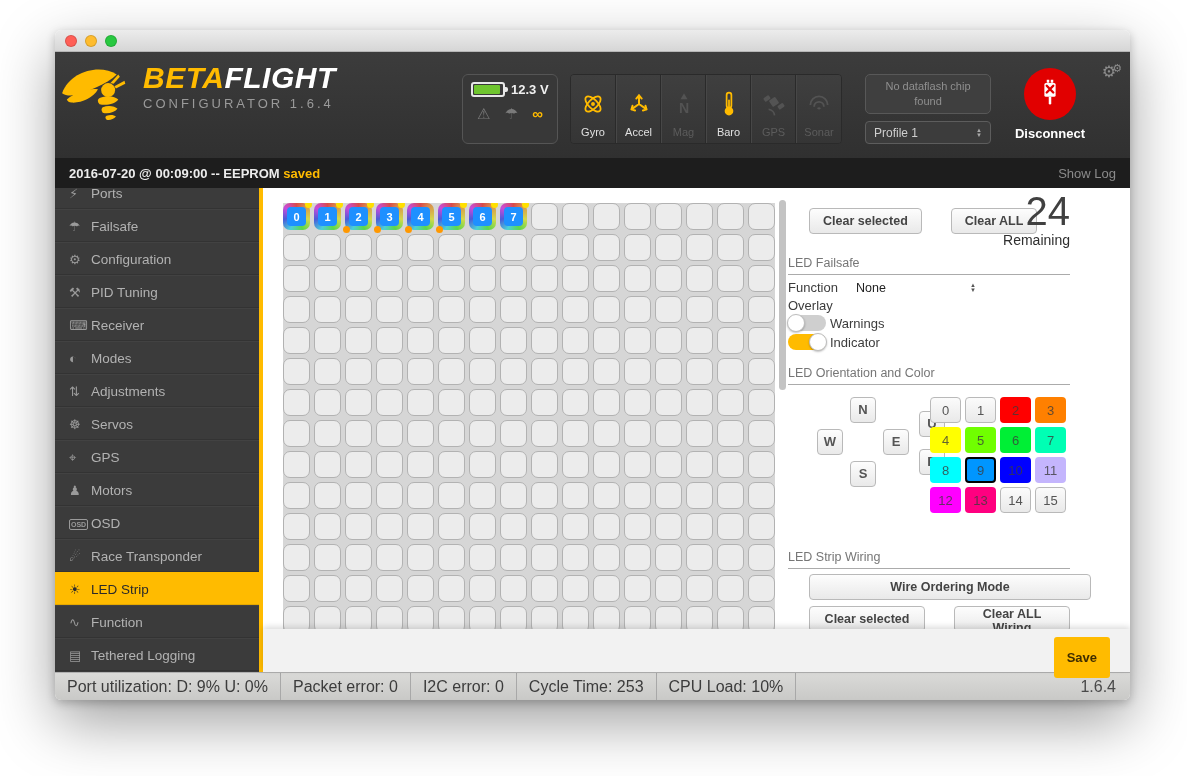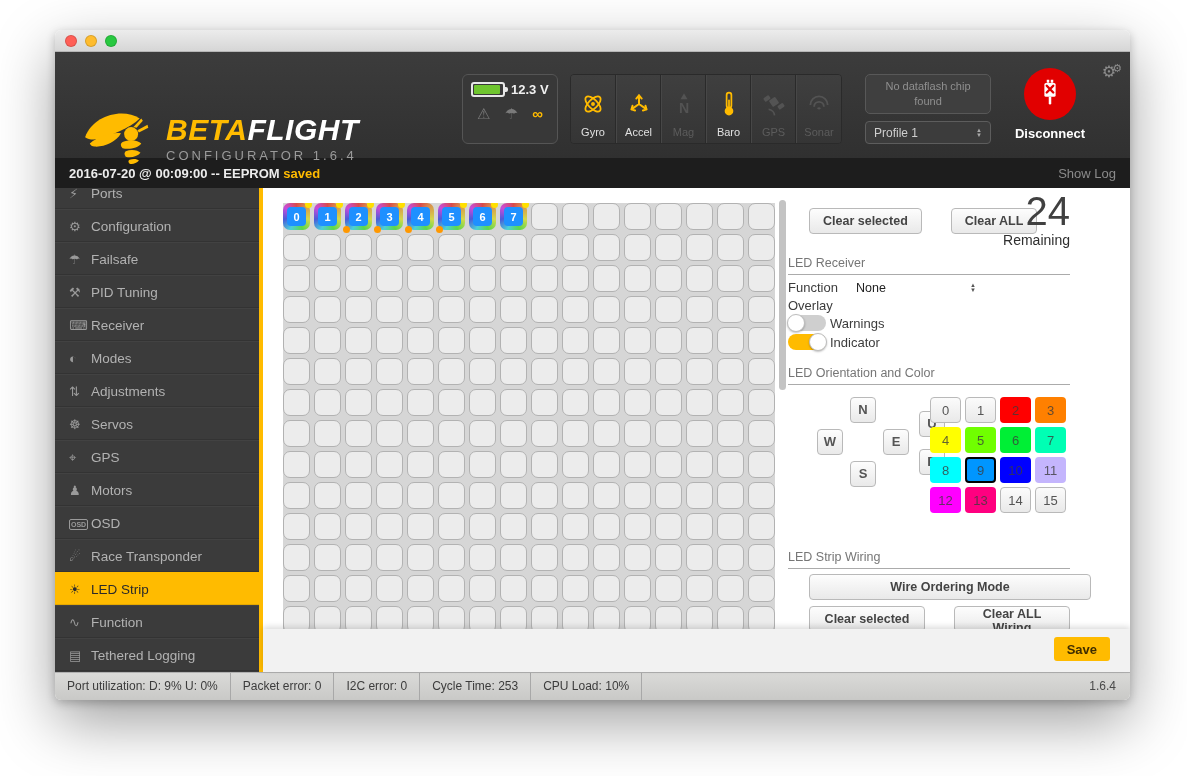--- a/index.html
+++ b/index.html
@@ -8,21 +8,21 @@
   .mac-window { position:absolute; left:55px; top:30px; width:1075px; height:670px; border-radius:6px; overflow:hidden;
     box-shadow:0 22px 60px rgba(0,0,0,.38), 0 3px 10px rgba(0,0,0,.22); background:#fff; }
 
   
   .titlebar { height:22px; background:linear-gradient(#ececec,#d6d6d6); border-bottom:1px solid #b6b6b6; display:flex; align-items:center; padding-left:10px; }
   .traffic { width:12px; height:12px; border-radius:50%; margin-right:8px; border:1px solid rgba(0,0,0,.15); }
   .t-red{ background:#ff5f57;} .t-yellow{ background:#febc2e;} .t-green{ background:#28c840;}
 
   
   .header { position:relative; height:106px; background:linear-gradient(#3c3c3c,#303030); }
-  .logo { position:absolute; left:27px; top:10px; display:flex; align-items:center;margin-top:44px; }
+  .logo { position:absolute; left:4px; top:10px; display:flex; align-items:flex-start; }
   .logo svg { width:78px; height:64px; }
   .brand { margin-left:6px; }
   .brand-line { font-size:30px; font-style:italic; font-weight:800; letter-spacing:.5px; line-height:32px; }
   .brand-bold { color:#ffbb00; } .brand-light { color:#ffffff; }
   .brand-sub { font-size:13px; color:#9a9a9a; letter-spacing:3px; margin-top:2px; }
 
   .battery-box { position:absolute; left:407px; top:22px; width:96px; height:70px; background:#383838; border:1px solid #555; border-radius:6px; padding:7px 8px 4px; }
   .batt-row { display:flex; align-items:center; }
   .batt-icon { position:relative; width:34px; height:15px; border:2px solid #e8e8e8; border-radius:3px; margin-right:6px; }
   .batt-icon::after { content:""; position:absolute; right:-5px; top:3px; width:3px; height:5px; background:#e8e8e8; border-radius:0 2px 2px 0; }
@@ -105,24 +105,24 @@
   .dir-btn { position:absolute; width:26px; height:26px; text-align:center; line-height:24px; font-size:13px; color:#555; }
   .swatches { position:absolute; left:142px; top:4px; display:grid; grid-template-columns:repeat(4,31px); grid-auto-rows:26px; gap:4px 4px; }
   .swatch { border-radius:4px; font-size:13px; color:rgba(60,60,60,.8); display:flex; align-items:center; justify-content:center; border:1px solid transparent; cursor:pointer; font-family:inherit; }
   .swatch.plain { background:linear-gradient(#fbfbfb,#e9e9e9); border-color:#b9b9b9; color:#555; }
   .swatch.sel { border:2px solid #000; }
   .wire-btn { position:absolute; top:386px; left:0; width:282px; }
   .wiring-row { position:absolute; top:418px; left:0; width:282px; display:flex; gap:8px; }
   .wiring-row .btn-std { flex:1; }
 
   .savebar { position:absolute; left:0; right:0; bottom:0; height:43px; background:#f2f2f2; box-shadow:0 -2px 6px rgba(0,0,0,.15); z-index:5; }
-  .save-btn { position:absolute; right:20px; top:8px; height:24px; padding:0 13px; background:#ffbb00; border:none; border-radius:3px; font-size:13px; font-weight:bold; color:#3f2d00; font-family:inherit; cursor:pointer; }
+  .save-btn { position:absolute; right:20px; top:8px; height:41px; padding:0 13px; background:#ffbb00; border:none; border-radius:3px; font-size:13px; font-weight:bold; color:#3f2d00; font-family:inherit; cursor:pointer; }
 
   
-  .statusbar { height:28px; background:linear-gradient(#dadad8,#c9c9c7); border-top:1px solid #b0b0b0; display:flex; align-items:stretch; font-size:12px; color:#3c3c3c; }
+  .statusbar { height:28px; background:linear-gradient(#dadad8,#c9c9c7); border-top:1px solid #b0b0b0; display:flex; align-items:stretch; font-size:16px; color:#3c3c3c; }
   .seg { line-height:27px; padding:0 12px; border-right:1px solid #a8a8a8; }
   .version { margin-left:auto; line-height:27px; padding-right:14px; color:#4a4a4a; }
 </style>
 </head>
 <body>
 
 <div class="mac-window">
 
   <div class="titlebar">
     <div class="traffic t-red"></div>
@@ -243,22 +243,22 @@
 
   <div class="logbar">
     <div class="log-msg"><span>2016-07-20 @ 00:09:00 -- EEPROM </span><span class="log-highlight">saved</span></div>
     <div class="show-log">Show Log</div>
   </div>
 
   <div class="content">
     <div class="sidebar">
       <ul>
           <li><span class="s-ic">⚡</span><span>Ports</span></li>
+          <li><span class="s-ic">☂</span><span>Failsafe</span></li>
           <li><span class="s-ic">⚙</span><span>Configuration</span></li>
-          <li><span class="s-ic">☂</span><span>Failsafe</span></li>
           <li><span class="s-ic">⚒</span><span>PID Tuning</span></li>
           <li><span class="s-ic">⌨</span><span>Receiver</span></li>
           <li><span class="s-ic">◐</span><span>Modes</span></li>
           <li><span class="s-ic">⇅</span><span>Adjustments</span></li>
           <li><span class="s-ic">☸</span><span>Servos</span></li>
           <li><span class="s-ic">⌖</span><span>GPS</span></li>
           <li><span class="s-ic">♟</span><span>Motors</span></li>
           <li><span class="s-ic"><span class="osd-badge">OSD</span></span><span>OSD</span></li>
           <li><span class="s-ic">☄</span><span>Race Transponder</span></li>
           <li class="selected"><span class="s-ic">☀</span><span>LED Strip</span></li>
@@ -529,21 +529,21 @@
       <div class="panel">
         <div class="panel-toprow">
           <button class="btn-std">Clear selected</button>
           <button class="btn-std">Clear ALL</button>
         </div>
         <div class="remaining">
           <div class="remaining-value">24</div>
           <div class="remaining-label">Remaining</div>
         </div>
 
-        <div class="sect-head h-func">LED Receiver</div>
+        <div class="sect-head h-func">LED Failsafe</div>
         <div class="func-row">
           <span class="func-label">Function</span>
           <span class="func-select">
             <span>None</span>
             <span class="spinner" style="color:#555;margin-left:84px;">
                 <span>▲</span>
                 <span>▼</span>
               </span>
           </span>
         </div>

